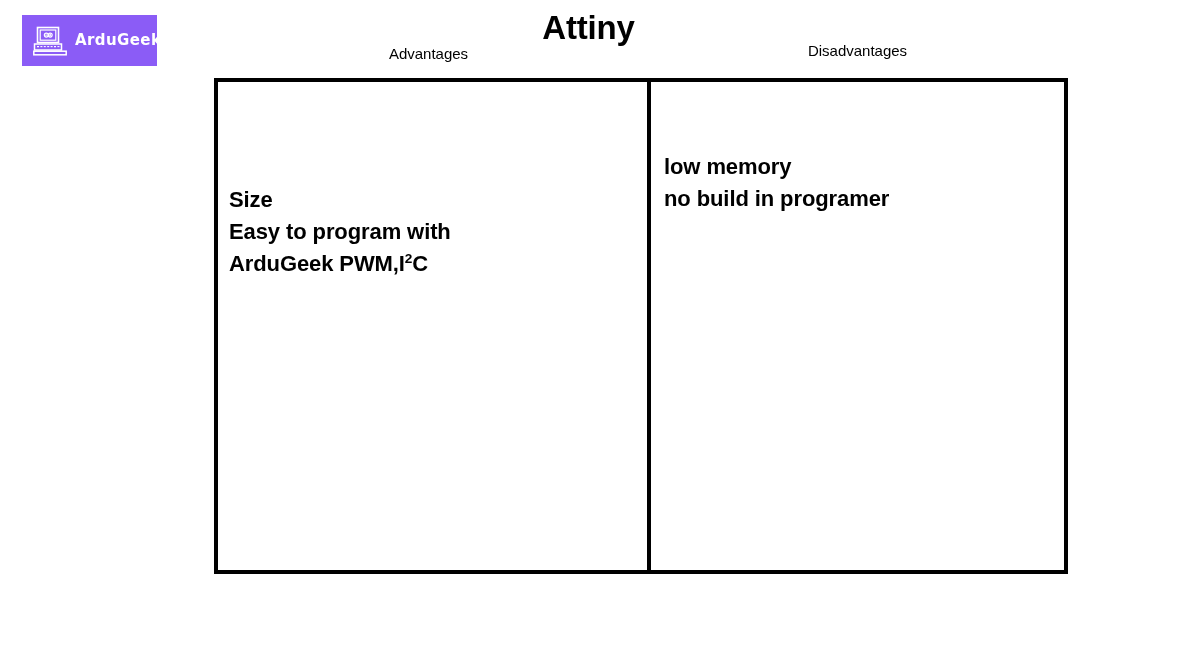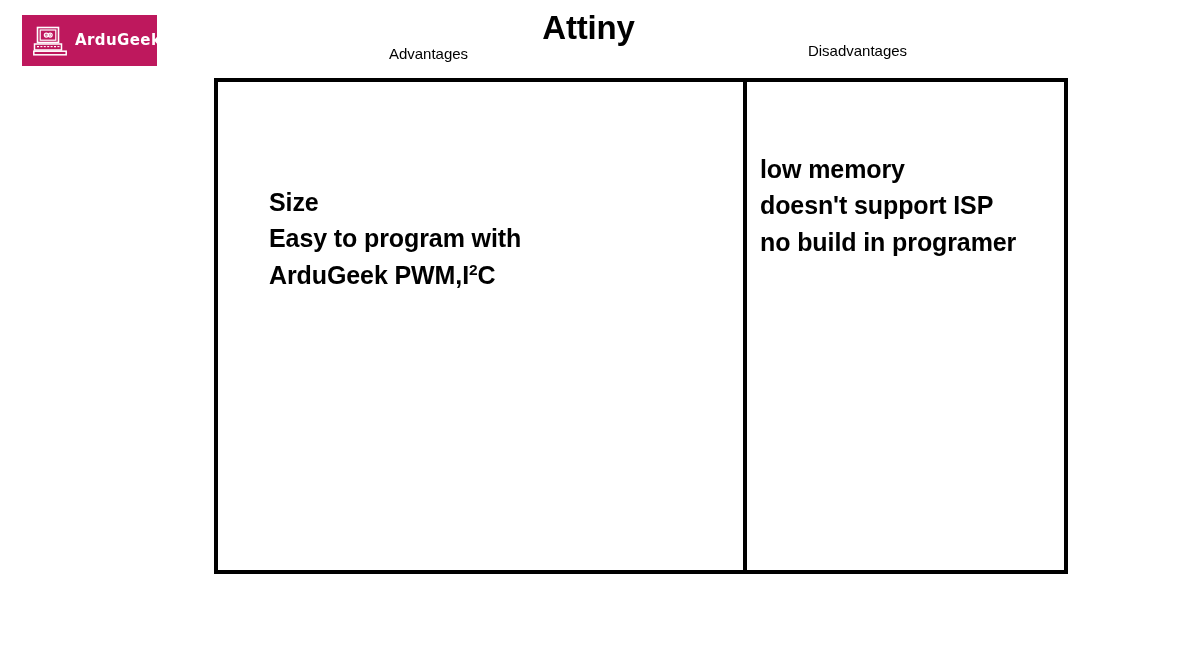--- a/index.html
+++ b/index.html
@@ -16,21 +16,21 @@
     color: #000000;
   }
 
   
   .logo-badge {
     position: absolute;
     left: 22px;
     top: 15px;
     width: 135px;
     height: 51px;
-    background: #be185d;
+    background: #8b5cf6;
     display: flex;
     align-items: center;
     gap: 8px;
     padding-left: 11px;
     box-sizing: border-box;
   }
   .logo-icon {
     width: 34px;
     height: 32px;
     display: block;
@@ -91,33 +91,32 @@
     border: 4px solid #000000;
     display: flex;
     background: #ffffff;
   }
   .table-col {
     box-sizing: border-box;
     position: relative;
     overflow: hidden;
   }
   .table-col.left {
-    width: 489px;
+    width: 433px;
     border-right: 4px solid #000000;
-    margin-left: 40px;
   }
   .table-col.right {
     flex: 1 1 auto;
   }
   .cell-list {
     position: absolute;
     list-style: none;
     margin: 0;
     padding: 0;
-    font-size: 25px;
+    font-size: 22px;
     font-weight: bold;
     line-height: 1.45;
     letter-spacing: -0.1px;
   }
   .cell-list.left-list {
     left: 11px;
     top: 102px;
     right: 4px;
   }
   .cell-list.right-list {
@@ -179,18 +178,17 @@
     <ul class="cell-list left-list">
       <li><span>Size</span></li>
       <li><span>Easy to program with</span></li>
       <li><span>ArduGeek PWM,I</span><sup>2</sup><span>C</span></li>
     </ul>
   </div>
 
   <div class="table-col right">
     <ul class="cell-list right-list">
       <li><span>low memory</span></li>
-      <li><span>doesn't support ISP</span></li>
       <li><span>no build in programer</span></li>
     </ul>
   </div>
 
 </div>
 
 </body></html>

